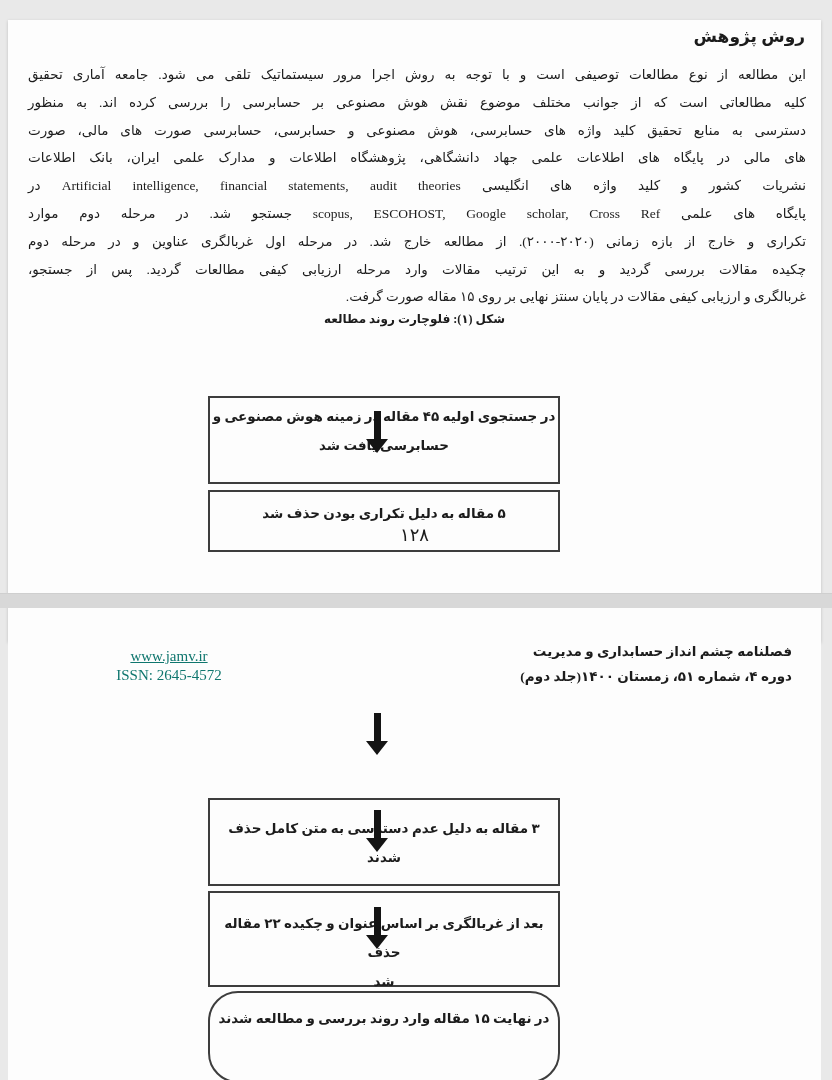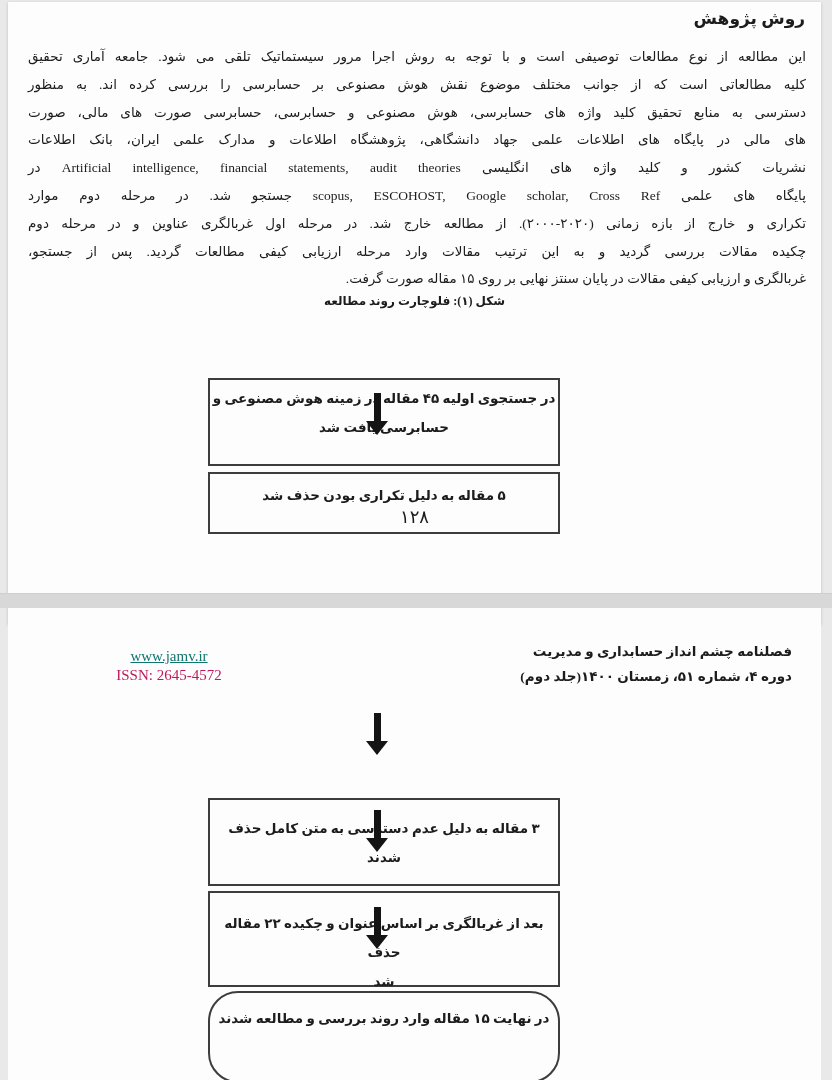--- a/index.html
+++ b/index.html
@@ -4,21 +4,21 @@
 <style>
   * { margin:0; padding:0; box-sizing:border-box; }
   body { background:#e9e9e9; }
   .screen {
     position:relative; width:832px; height:1080px;
     background:#e9e9e9; overflow:hidden;
     font-family:"Liberation Serif","DejaVu Sans",sans-serif;
     color:#1c1c1c;
   }
   .page { position:absolute; left:8px; width:813px; background:#fdfdfd; }
-  .page1 { top:2px; height:622px; box-shadow:0 1px 3px rgba(0,0,0,.18); }
+  .page1 { top:20px; height:622px; box-shadow:0 1px 3px rgba(0,0,0,.18); }
   .page2 { top:608px; height:472px; }
   .gap-band { position:absolute; left:0; top:593px; width:832px; height:15px; background:#d8d8d8; border-top:1px solid #cfcfcf; }
 
   .section-title { position:absolute; top:6px; right:16px; font-size:17px; font-weight:bold; direction:rtl; }
 
   .body-block { position:absolute; top:41px; left:20px; width:778px; }
   .bline {
     direction:rtl; text-align:justify; text-align-last:justify;
     font-size:13.5px; line-height:27.8px; height:27.8px; white-space:normal;
   }
@@ -38,21 +38,21 @@
                   border-left:11px solid transparent; border-right:11px solid transparent;
                   border-top:14px solid #141414; }
 
   .pageno { position:absolute; top:504px; left:0; width:100%; text-align:center; font-size:18px; direction:rtl; }
 
   .hdr-right { position:absolute; top:31px; right:29px; direction:rtl; text-align:right;
                font-weight:bold; font-size:13.5px; line-height:25px; }
   .hdr-left  { position:absolute; top:39px; left:95px; width:132px; text-align:center;
                font-family:"Liberation Serif",serif; }
   .site { display:block; color:#0f766e; text-decoration:underline; font-size:15px; line-height:18px; cursor:pointer; }
-  .issn { font-size:15px; line-height:21px; color:#be185d; }
+  .issn { font-size:15px; line-height:21px; color:#0f766e; }
 
   
   .p1-box-a { top:330px; height:88px; padding-top:4px; }
   .p1-box-b { top:424px; height:62px; padding-top:7px; }
   .p1-arrow  { left:357px; top:391px; }
   .p2-arrow-top { left:357px; top:105px; }
   .p2-box-a { top:144px; height:88px; padding-top:14px; }
   .p2-arrow-mid { left:357px; top:202px; }
   .p2-box-b { top:237px; height:96px; padding-top:16px; }
   .p2-arrow-bot { left:357px; top:299px; }

